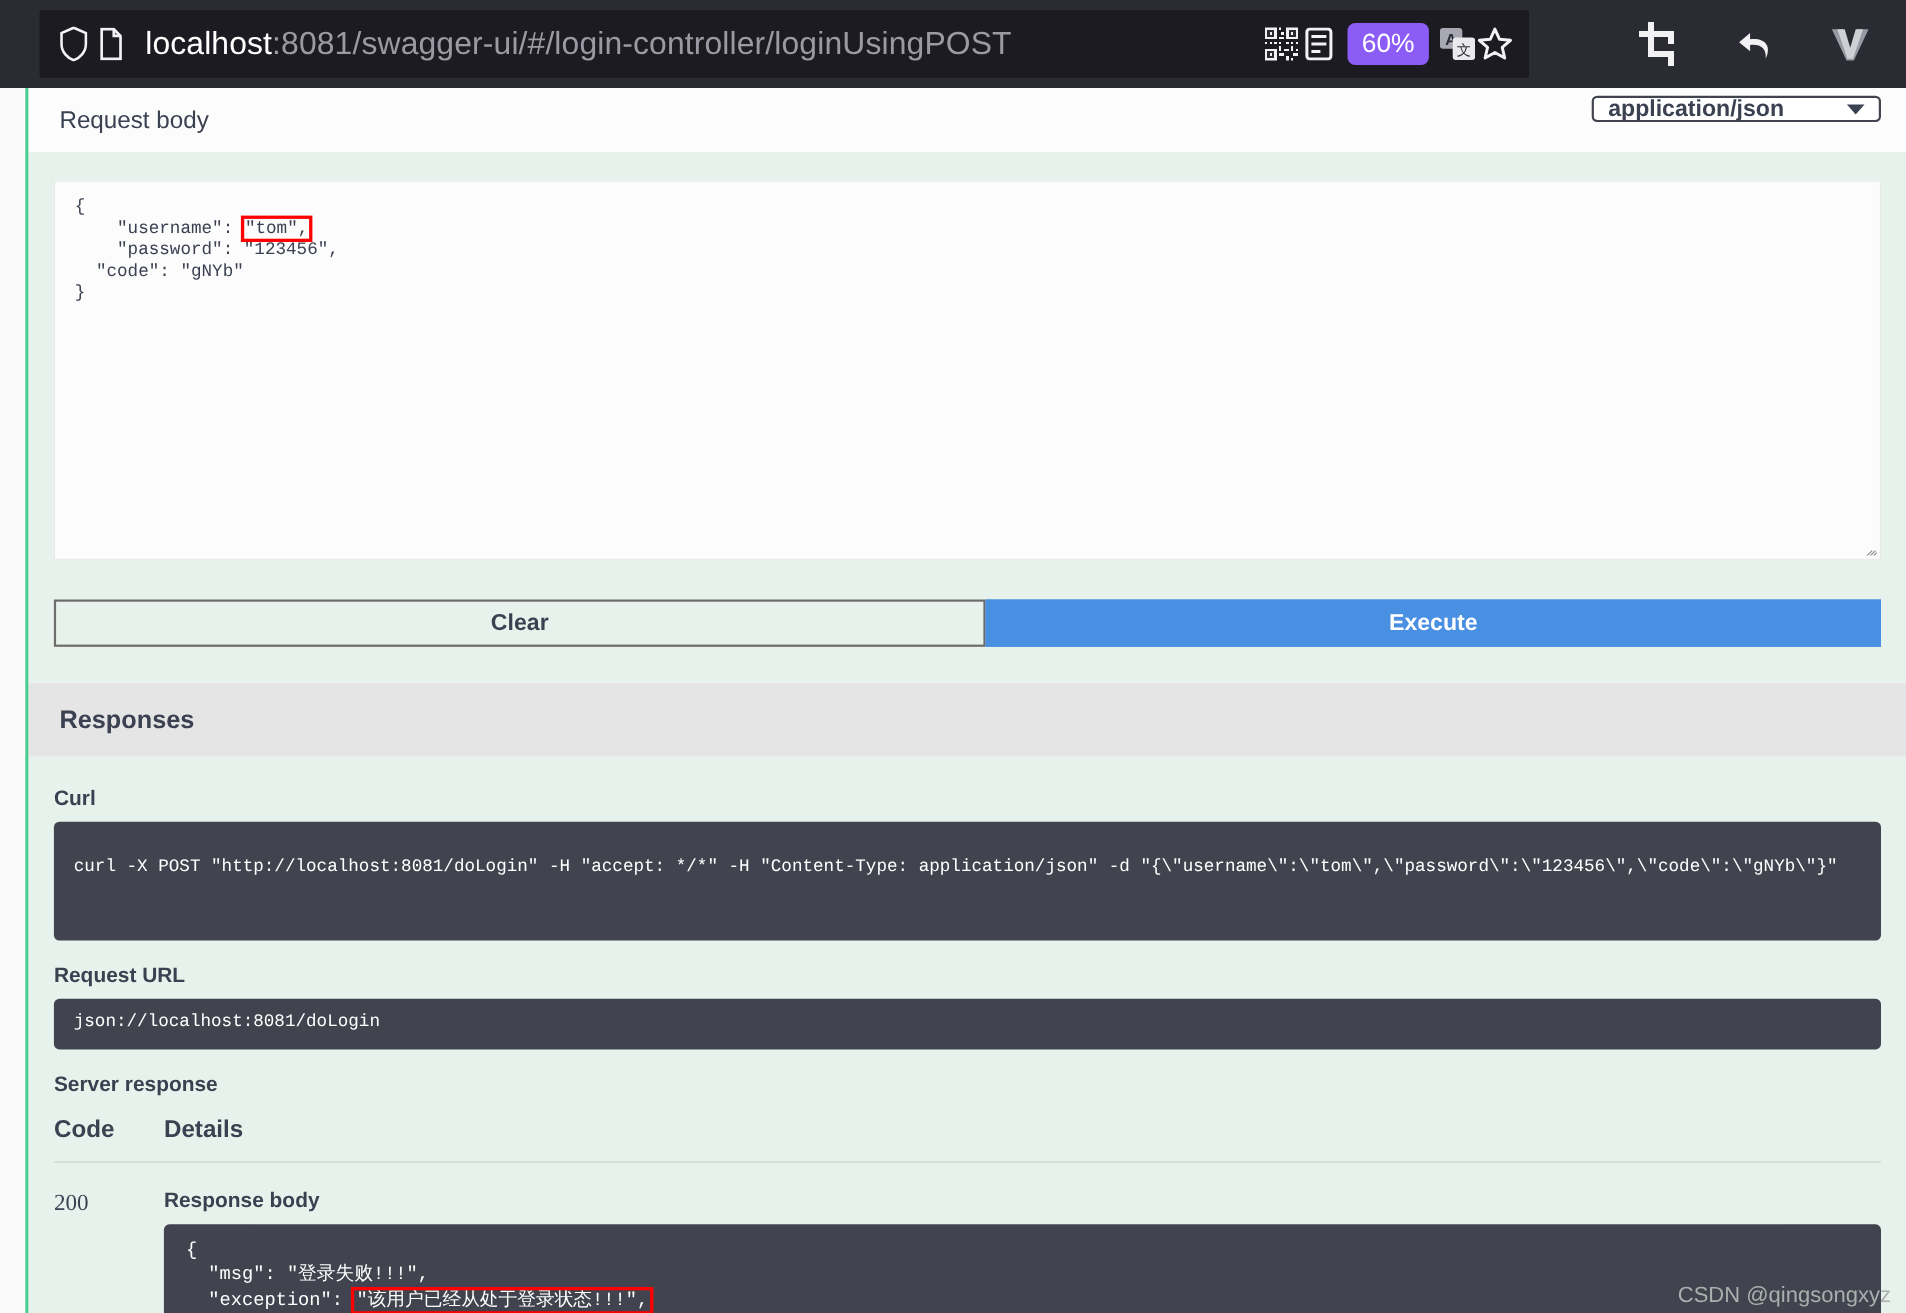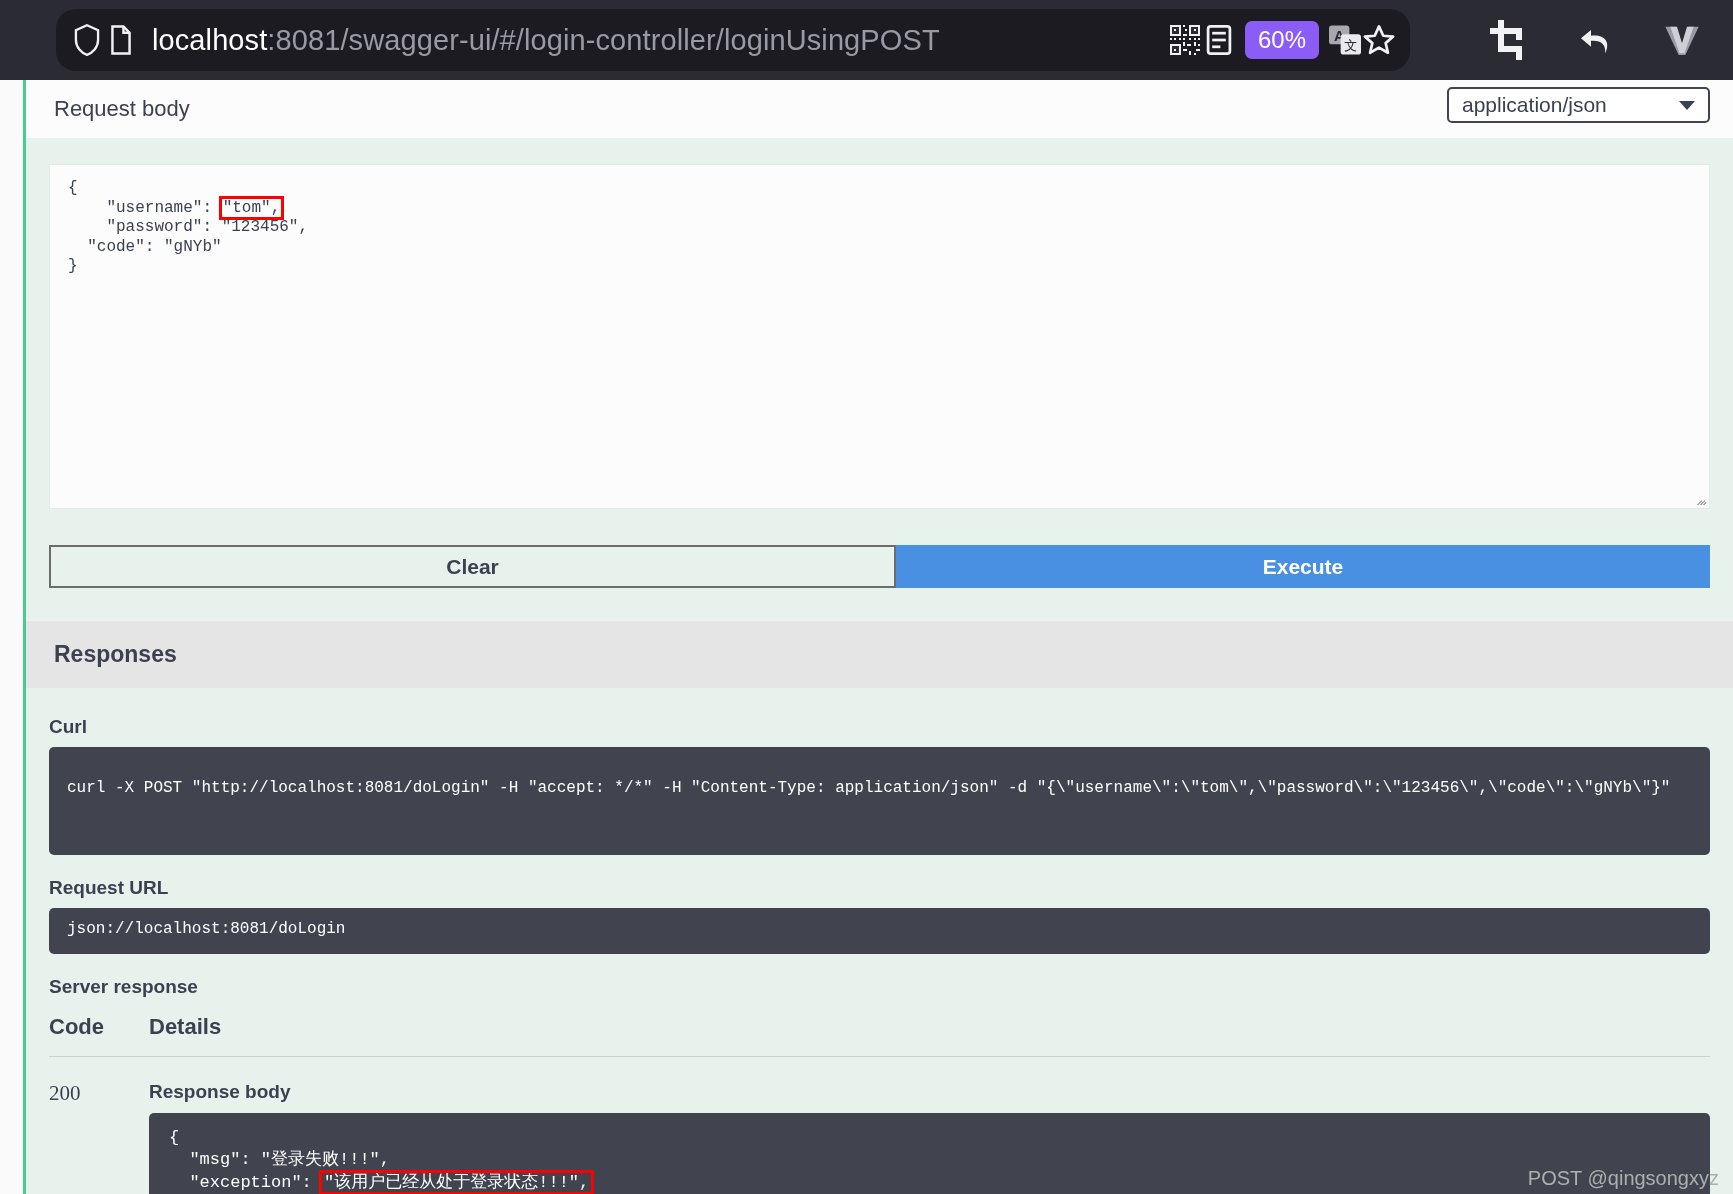--- a/index.html
+++ b/index.html
@@ -19,26 +19,26 @@
   .browser-chrome {
     position: absolute;
     left: 0; top: 0;
     width: 1733px;
     height: 80px;
     background: #2b2b33;
     display: flex;
     align-items: center;
   }
   .urlbar {
-    margin-left: 56px;
+    margin-left: 36px;
     height: 62px;
     flex: 0 0 auto;
     width: 1354px;
     background: #1c1b22;
-    border-radius: 20px;
+    border-radius: 3px;
     display: flex;
     align-items: center;
     padding: 0 14px;
     box-sizing: border-box;
   }
   .chrome-icon {
     width: 34px;
     height: 34px;
     flex: 0 0 auto;
     display: flex;
@@ -109,31 +109,31 @@
     margin: 0;
     font-size: 22px;
     font-weight: 400;
     color: #3b4151;
   }
   .content-type {
     position: absolute;
     right: 23px;
     top: 7px;
     width: 263px;
-    height: 36px;
+    height: 24px;
     background: #ffffff;
     border: 2px solid #41444e;
     border-radius: 5px;
     display: flex;
     align-items: center;
     justify-content: space-between;
     padding: 0 13px;
     box-sizing: border-box;
     font-size: 21px;
-    font-weight: normal;
+    font-weight: bold;
     color: #3b4151;
   }
   .chev {
     width: 0; height: 0;
     border-left: 8px solid transparent;
     border-right: 8px solid transparent;
     border-top: 9px solid #3b4151;
   }
 
   .body-area {
@@ -463,13 +463,13 @@
 
 </div>
           </div>
         </div>
       </div>
     </div>
 
   </div>
 </div>
 
-<div class="watermark">POST @qingsongxyz</div>
+<div class="watermark">CSDN @qingsongxyz</div>
 
 </body></html>

